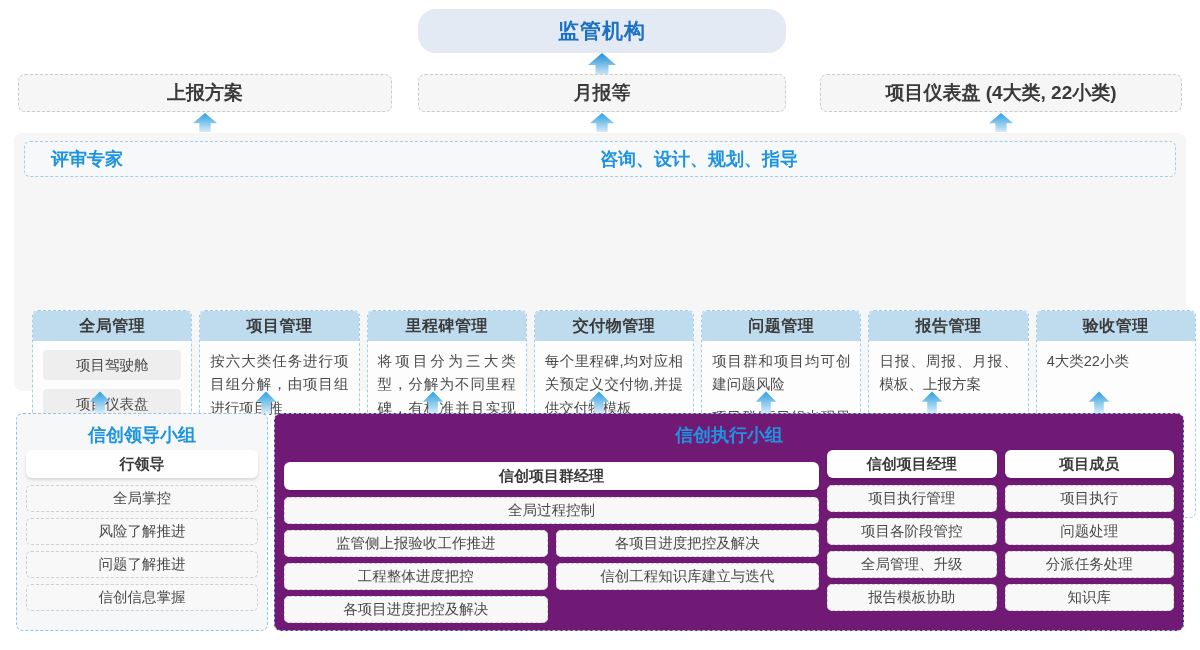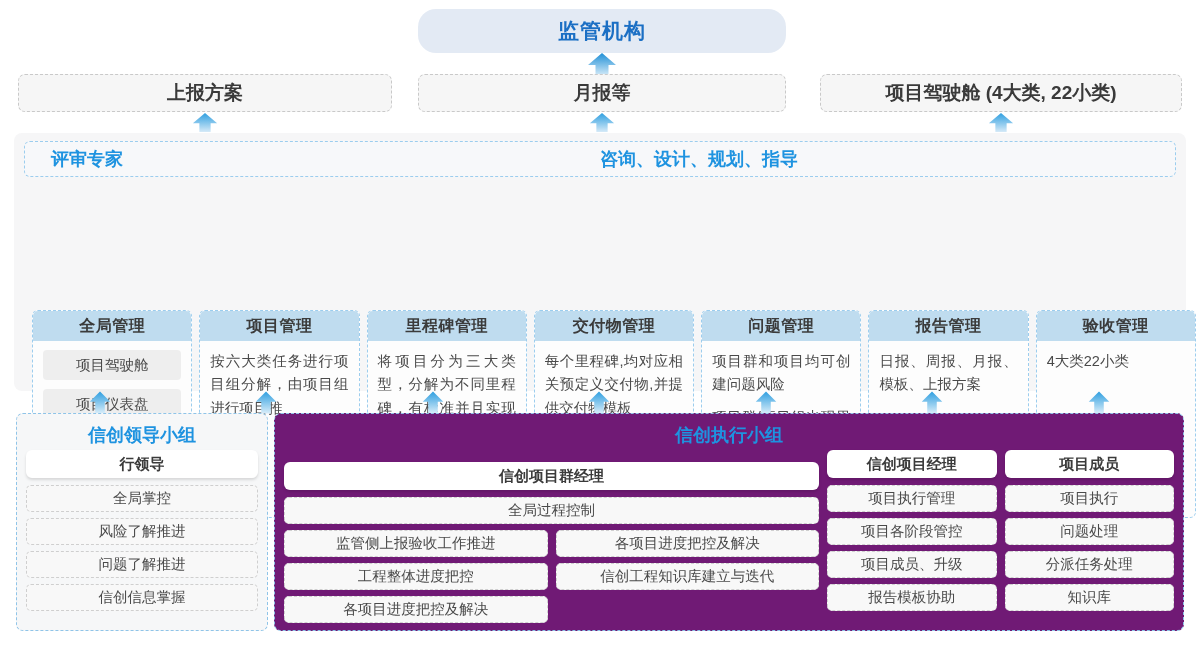--- a/index.html
+++ b/index.html
@@ -171,21 +171,21 @@
         <stop offset="0" stop-color="#cfe8f7"></stop>
             <stop offset="1" stop-color="#1f8fd6"></stop>
       </linearGradient>
         </defs>
       <path d="M15 0 L29 12 L21.5 12 L21.5 22 L8.5 22 L8.5 12 L1 12 Z" fill="url(#ag0)"></path>
     </svg>
   </div>
 
   <div id="rb0" class="report-box dashed-grey">上报方案</div>
   <div id="rb1" class="report-box dashed-grey">月报等</div>
-  <div id="rb2" class="report-box dashed-grey">项目驾驶舱 (4大类, 22小类)</div>
+  <div id="rb2" class="report-box dashed-grey">项目仪表盘 (4大类, 22小类)</div>
 
   <div class="arrow" style="left:192px; top:112px;">
     <svg width="26" height="21" viewBox="0 0 30 22">
       <defs>
           <linearGradient id="ag1" x1="0" y1="1" x2="0" y2="0">
         <stop offset="0" stop-color="#d6eaf8"></stop>
             <stop offset="1" stop-color="#2f9fe0"></stop>
       </linearGradient>
         </defs>
       <path d="M15 0 L29 12 L21.5 12 L21.5 22 L8.5 22 L8.5 12 L1 12 Z" fill="url(#ag1)"></path>
@@ -333,21 +333,21 @@
             <div class="task">各项目进度把控及解决</div>
             <div class="task">信创工程知识库建立与迭代</div>
           </div>
         </div>
       </div>
 
       <div class="ex-group">
         <div class="role-head">信创项目经理</div>
         <div class="task">项目执行管理</div>
         <div class="task">项目各阶段管控</div>
-        <div class="task">项目成员、升级</div>
+        <div class="task">全局管理、升级</div>
         <div class="task">报告模板协助</div>
       </div>
 
       <div class="ex-group">
         <div class="role-head">项目成员</div>
         <div class="task">项目执行</div>
         <div class="task">问题处理</div>
         <div class="task">分派任务处理</div>
         <div class="task">知识库</div>
       </div>

